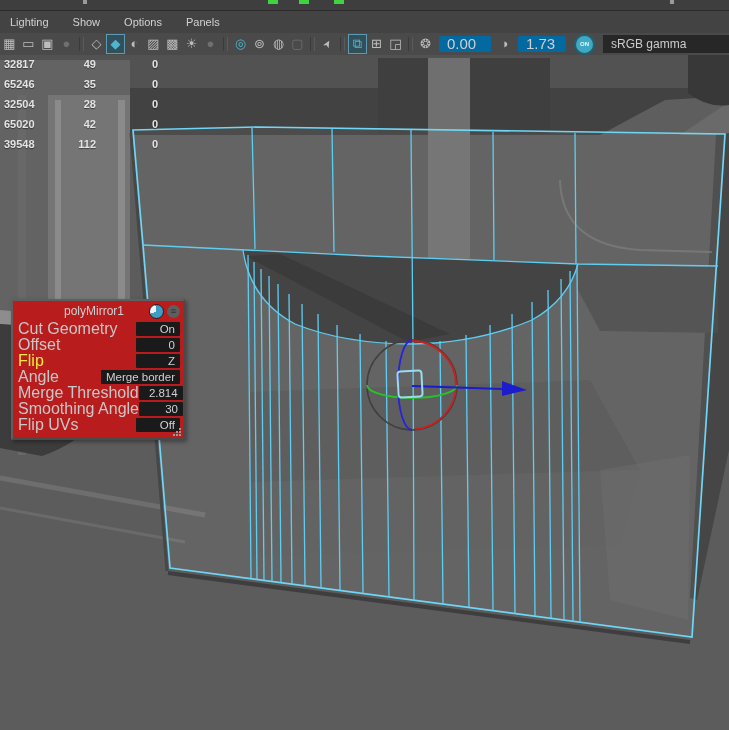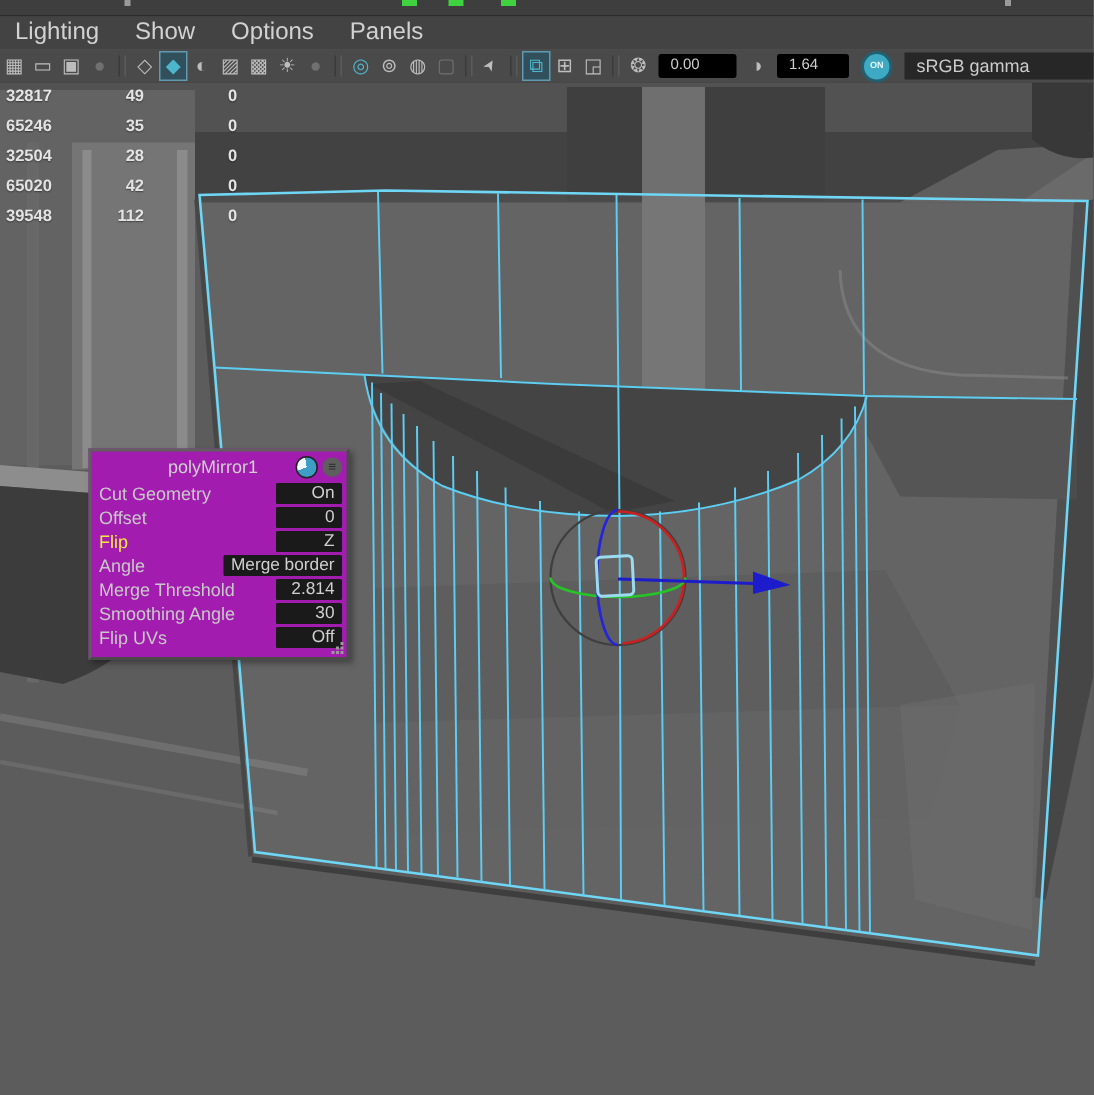--- a/index.html
+++ b/index.html
@@ -8,62 +8,62 @@
     background:#5d5d5d;font-family:"Liberation Sans","DejaVu Sans",sans-serif;
     -webkit-font-smoothing:antialiased;
   }
   
   .top-strip{position:absolute;left:0;top:0;width:729px;height:10px;background:#3e3e3e;border-bottom:1px solid #2c2c2c;}
   .tick{position:absolute;top:0;height:4px;}
   .tick.green{background:#3fd43f;width:10px;height:4px;}
   .tick.gray{background:#9a9a9a;width:4px;height:4px;}
   
   .menubar{position:absolute;left:0;top:11px;width:729px;height:22px;background:#434343;
-    display:flex;align-items:center;color:#d2d2d2;font-size:16px;}
+    display:flex;align-items:center;color:#d2d2d2;font-size:11px;}
   .menu-item{padding:0 12px;cursor:default;}
   .menu-item:first-child{padding-left:10px;}
   
   .toolbar{position:absolute;left:0;top:33px;width:729px;height:22px;background:#4a4a4a;
     border-bottom:1px solid #333;display:flex;align-items:center;font-size:13px;}
   .tb-icon{width:19px;height:20px;line-height:20px;text-align:center;color:#bdbdbd;flex:0 0 auto;}
   .tb-icon.dim{color:#707070;}
   .tb-icon.teal{color:#4db6cc;}
   .tb-icon.active{background:#31505c;border:1px solid #5f9ab0;width:17px;height:18px;line-height:18px;color:#4db6cc;}
   .tb-sep{width:3px;height:14px;border-left:1px solid #3a3a3a;border-right:1px solid #5a5a5a;margin:0 3px;flex:0 0 auto;}
-  .tb-field{background:#000000;color:#cfcfcf;font-size:10px;height:16px;line-height:16px;
+  .tb-field{background:#0369a1;color:#cfcfcf;font-size:15px;height:16px;line-height:16px;
     padding-left:8px;border-radius:2px;margin:4px 4px;flex:0 0 auto;}
   .tb-field.exposure{width:44px;}
   .tb-field.contrast{width:40px;}
   .tb-on{width:17px;height:17px;border-radius:50%;background:#3ea9c2;border:2px solid #225f70;
     color:#eaf7fa;font-size:6px;font-weight:bold;text-align:center;line-height:17px;margin:0 4px;flex:0 0 auto;}
   .tb-dropdown{background:#272727;color:#cccccc;font-size:12px;height:18px;line-height:18px;
     width:168px;margin-left:4px;padding-left:8px;display:flex;align-items:center;flex:0 0 auto;}
   .tb-dropdown .dd-label{flex:1;}
   
   .viewport{position:absolute;left:0;top:55px;width:729px;height:675px;}
   .viewport svg{display:block;}
   
   .hud{position:absolute;left:0;top:55px;width:200px;color:#e4e4e4;font-size:11px;font-weight:bold;
     text-shadow:0 1px 1px rgba(0,0,0,.45);}
   .hud-row{position:absolute;left:0;width:200px;height:14px;}
   .hud-c1{position:absolute;left:4px;}
   .hud-c2{position:absolute;left:40px;width:56px;text-align:right;}
   .hud-c3{position:absolute;left:152px;}
   
-  .pm-panel{position:absolute;left:11px;top:299px;width:170px;background:#a21caf;
+  .pm-panel{position:absolute;left:11px;top:299px;width:170px;background:#b91c1c;
     border:2px solid #5f5f5f;border-bottom-color:#4a4a4a;border-right-color:#4a4a4a;
-    font-size:12px;color:#c8c8c8;box-shadow:2px 2px 4px rgba(0,0,0,.35);margin-left:48px;}
+    font-size:12px;color:#c8c8c8;box-shadow:2px 2px 4px rgba(0,0,0,.35);}
   .pm-title{height:20px;display:flex;align-items:center;}
   .pm-title .pm-name{flex:1;text-align:center;padding-left:26px;color:#cfcfcf;}
   .pm-sphere{width:13px;height:13px;border-radius:50%;flex:0 0 auto;margin-right:3px;
     background:conic-gradient(from 250deg,#eef8fc 0 100deg,#3e9dc4 100deg 360deg);border:1px solid #222;}
   .pm-menu{width:13px;height:13px;border-radius:50%;background:#5e5e5e;color:#2c2c2c;flex:0 0 auto;
     font-size:9px;line-height:13px;text-align:center;margin-right:3px;}
   .pm-row{height:16px;display:flex;align-items:center;padding:0 3px 0 5px;}
-  .pm-label{flex:1;white-space:nowrap;font-size:12px;}
+  .pm-label{flex:1;white-space:nowrap;font-size:16px;}
   .pm-label.hl{color:#f4e842;}
   .pm-value{background:#1a1a1a;color:#d0d0d0;font-size:11.5px;min-width:34px;text-align:right;
     padding:1px 5px;border-radius:1px;white-space:nowrap;}
   .pm-grip{position:absolute;right:2px;bottom:2px;width:2px;height:2px;background:#9a9a9a;
     box-shadow:-3px 0 #9a9a9a,-6px 0 #9a9a9a,0 -3px #9a9a9a,-3px -3px #9a9a9a,0 -6px #9a9a9a;}
   .pm-bottom-pad{height:5px;}
 </style>
 </head>
 <body>
 
@@ -103,21 +103,21 @@
   <span class="tb-sep"></span>
   <span class="tb-icon" style="transform:rotate(-60deg);font-size:10px;">➤</span>
   <span class="tb-sep"></span>
   <span class="tb-icon active">⧉</span>
   <span class="tb-icon">⊞</span>
   <span class="tb-icon">◲</span>
   <span class="tb-sep"></span>
   <span class="tb-icon">❂</span>
   <span class="tb-field exposure">0.00</span>
   <span class="tb-icon">◑</span>
-  <span class="tb-field contrast">1.64</span>
+  <span class="tb-field contrast">1.73</span>
   <span class="tb-on">ON</span>
   <span class="tb-dropdown">
     <span class="dd-label">sRGB gamma</span>
 
   </span>
 </div>
 
 <div class="viewport">
 <svg width="729" height="675" viewBox="0 55 729 675" xmlns="http://www.w3.org/2000/svg">
 

